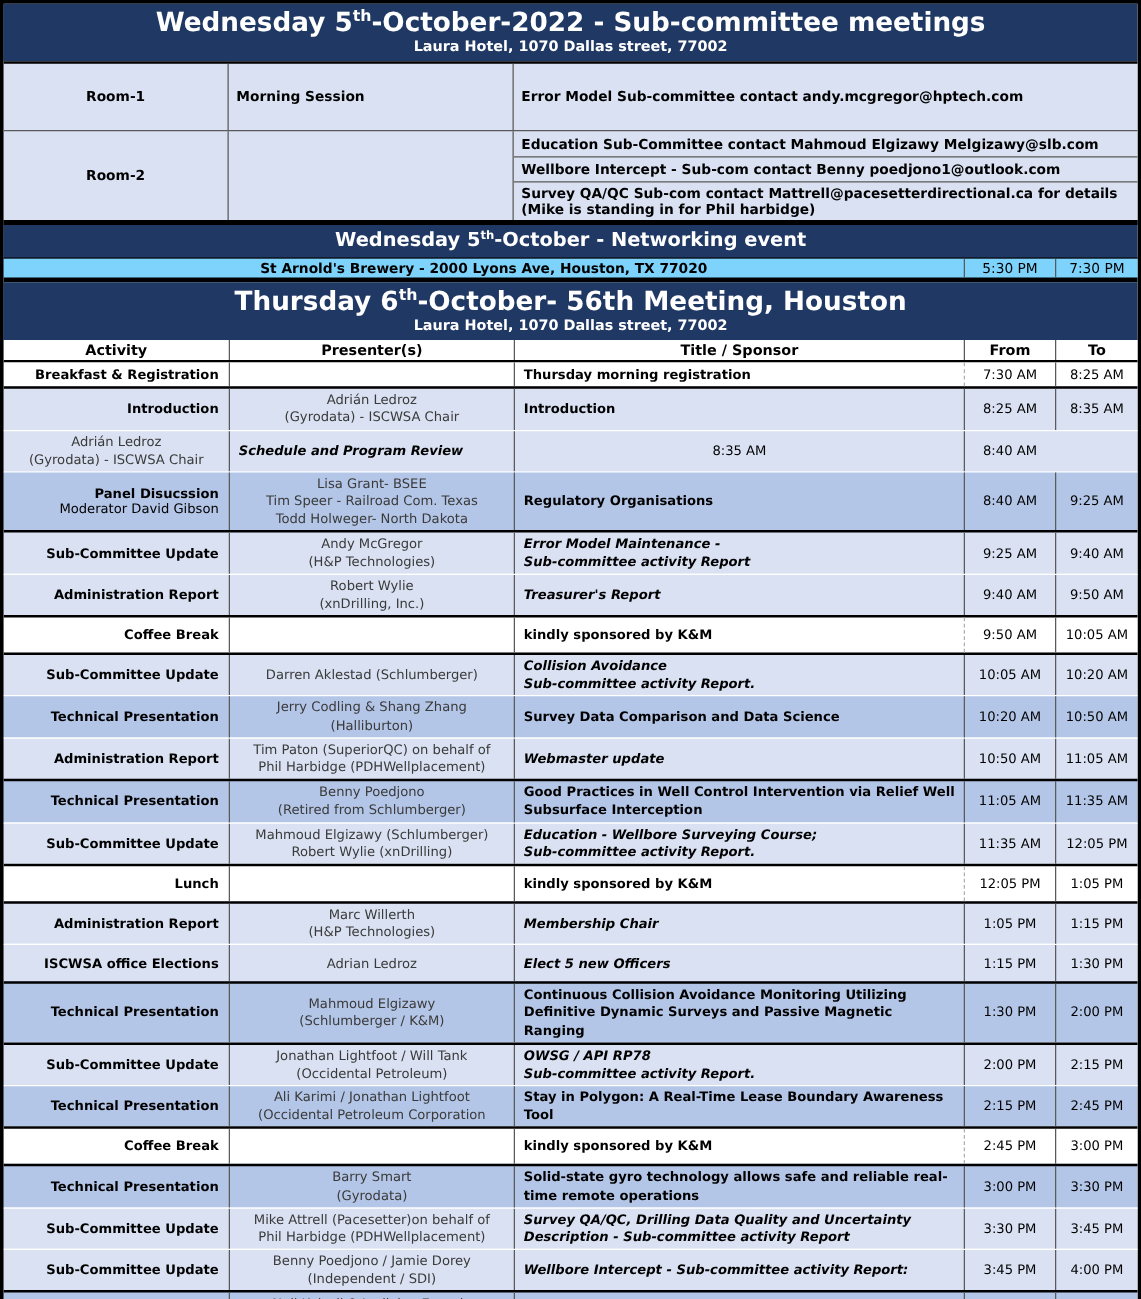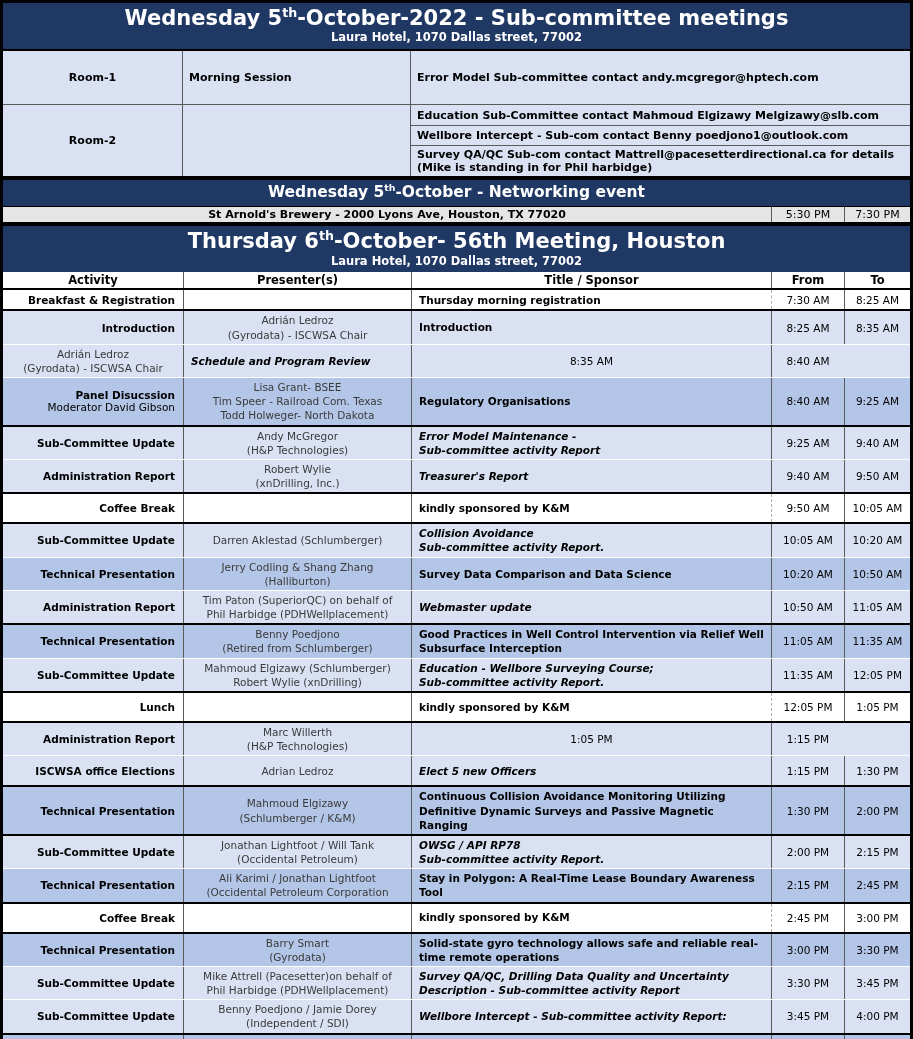--- a/index.html
+++ b/index.html
@@ -25,21 +25,21 @@
   .room-rows .r-line{display:grid; grid-template-columns:228px 1fr; min-height:20px;}
   .room-rows .r-line + .r-line{border-top:1px solid var(--grid);}
   .r-session{padding:2px 6px; display:flex; align-items:center; border-right:1px solid var(--grid);}
   .r-desc{padding:20px 6px; display:flex; align-items:center;}
   .room2-grid{display:grid; grid-template-columns:228px 1fr;}
   .room2-session{border-right:1px solid var(--grid);}
   .room2-descs .r-d{padding:2px 6px; min-height:20px; display:flex; align-items:center;}
   .room2-descs .r-d + .r-d{border-top:1px solid var(--grid);}
   
   .networking-header{border-top:4px solid #000; border-bottom:1px solid #000;}
-  .networking-row{display:grid; grid-template-columns:768px 73px 66px; background:#e5e5e5;
+  .networking-row{display:grid; grid-template-columns:768px 73px 66px; background:#7dd3fc;
     font-size:11px; min-height:19px; border-bottom:4px solid #000;}
   .networking-row .venue{font-weight:bold; text-align:center; display:flex; align-items:center; justify-content:center;}
   .networking-row .time{display:flex; align-items:center; justify-content:center; border-left:1px solid var(--grid);}
   
   .col-headers{display:grid; grid-template-columns:180px 228px 360px 73px 66px;
     background:#fff; font-weight:bold; font-size:11.5px; min-height:18px; border-bottom:2px solid #000;}
   .col-headers > div{display:flex; align-items:center; justify-content:center;}
   .col-headers > div + div{border-left:1px solid var(--grid);}
   .trow{display:grid; grid-template-columns:180px 228px 360px 73px 66px; min-height:30px; font-size:10.5px;}
   .trow.light{background:var(--light);}
@@ -268,20 +268,21 @@
     <div class="c-to">1:05 PM</div>
   </div>
 
   <div class="trow light tborder">
     <div class="c-activity">
       <span class="act-main">Administration Report</span>
       
     </div>
     <div class="c-presenter">Marc Willerth
 (H&amp;P Technologies)</div>
+    <div class="c-title italic">Membership Chair</div>
     <div class="c-from">1:05 PM</div>
     <div class="c-to">1:15 PM</div>
   </div>
 
   <div class="trow light">
     <div class="c-activity">
       <span class="act-main">ISCWSA office Elections</span>
       
     </div>
     <div class="c-presenter">Adrian Ledroz</div>

